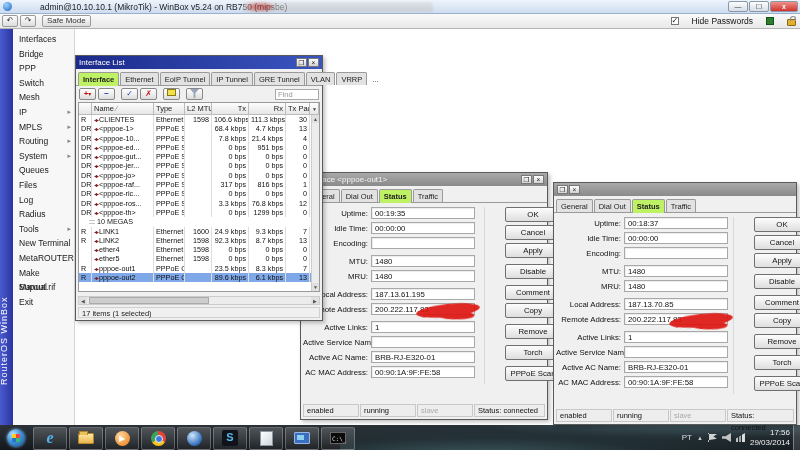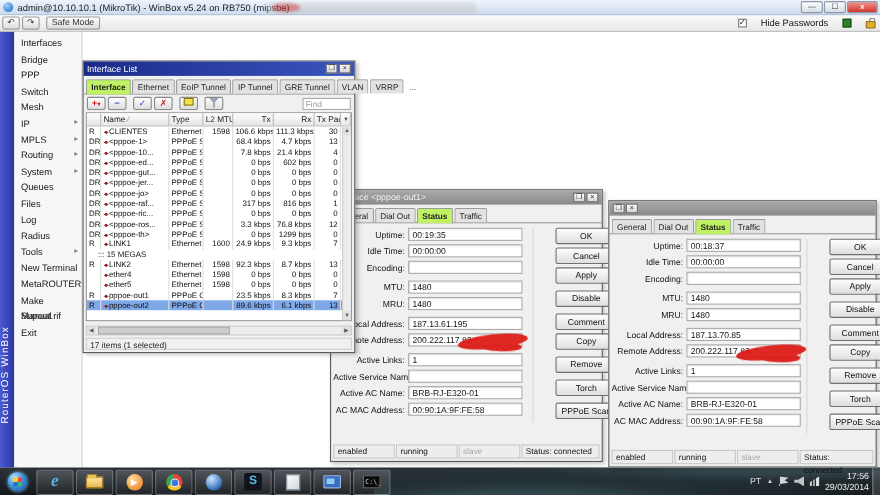--- a/index.html
+++ b/index.html
@@ -2,21 +2,21 @@
 <html><head>
 <meta charset="utf-8">
 <style>
   * { margin:0; padding:0; box-sizing:border-box; }
   html,body { width:800px; height:450px; overflow:hidden; }
   body { font-family:"Liberation Sans","DejaVu Sans",sans-serif; font-size:9px; color:#111; background:#fff; position:relative; }
 
   
   #titlebar { position:absolute; left:0; top:0; width:800px; height:14px;
     background:linear-gradient(#eef4fc,#cddcf0); border-bottom:1px solid #9ab0cc;
-    display:flex; align-items:center; padding:0 3px; }
+    display:flex; align-items:center; padding:0 3px;gap:24px; }
   #titlebar .app-ico { width:9px; height:9px; border-radius:50%;
     background:radial-gradient(circle at 35% 30%,#9fd2ff,#1565c0); margin-right:4px; flex:0 0 auto; }
   #titlebar .ttl { font-size:8.5px; color:#222; white-space:nowrap; }
   .smudge { position:absolute; left:243px; top:2px; width:190px; height:10px;
     background:linear-gradient(#d9d9d9,#c2c2c2); opacity:.55; filter:blur(1px); border-radius:2px; }
   .smudge .dot { position:absolute; left:4px; top:1px; width:26px; height:8px; border-radius:50%;
     background:#c23b33; filter:blur(1px); }
   .winbtns { position:absolute; right:2px; top:1px; display:flex; gap:1px; }
   .winbtn { width:20px; height:11px; border:1px solid #8a97a8; border-radius:2px;
     background:linear-gradient(#fdfdfd,#d6dde7); font-size:7px; line-height:9px; text-align:center; color:#333; }
@@ -460,21 +460,21 @@
           <div class="c-tx">7.8 kbps</div>
           <div class="c-rx">21.4 kbps</div>
           <div class="c-txp">4</div>
         </div>
         <div class="gr">
           <div class="c-flag">DR</div>
           <div class="c-name"><span class="ifico">◂▸</span>&lt;pppoe-ed...</div>
           <div class="c-type">PPPoE S...</div>
           <div class="c-mtu"></div>
           <div class="c-tx">0 bps</div>
-          <div class="c-rx">602 bps</div>
+          <div class="c-rx">951 bps</div>
           <div class="c-txp">0</div>
         </div>
         <div class="gr">
           <div class="c-flag">DR</div>
           <div class="c-name"><span class="ifico">◂▸</span>&lt;pppoe-gut...</div>
           <div class="c-type">PPPoE S...</div>
           <div class="c-mtu"></div>
           <div class="c-tx">0 bps</div>
           <div class="c-rx">0 bps</div>
           <div class="c-txp">0</div>
@@ -526,30 +526,30 @@
         </div>
         <div class="gr">
           <div class="c-flag">DR</div>
           <div class="c-name"><span class="ifico">◂▸</span>&lt;pppoe-th&gt;</div>
           <div class="c-type">PPPoE S...</div>
           <div class="c-mtu"></div>
           <div class="c-tx">0 bps</div>
           <div class="c-rx">1299 bps</div>
           <div class="c-txp">0</div>
         </div>
+        <div class="gr cmt">::: 10 MEGAS</div>
         <div class="gr">
           <div class="c-flag">R</div>
           <div class="c-name"><span class="ifico">◂▸</span>LINK1</div>
           <div class="c-type">Ethernet</div>
           <div class="c-mtu">1600</div>
           <div class="c-tx">24.9 kbps</div>
           <div class="c-rx">9.3 kbps</div>
           <div class="c-txp">7</div>
         </div>
-        <div class="gr cmt">::: 15 MEGAS</div>
         <div class="gr">
           <div class="c-flag">R</div>
           <div class="c-name"><span class="ifico">◂▸</span>LINK2</div>
           <div class="c-type">Ethernet</div>
           <div class="c-mtu">1598</div>
           <div class="c-tx">92.3 kbps</div>
           <div class="c-rx">8.7 kbps</div>
           <div class="c-txp">13</div>
         </div>
         <div class="gr">

